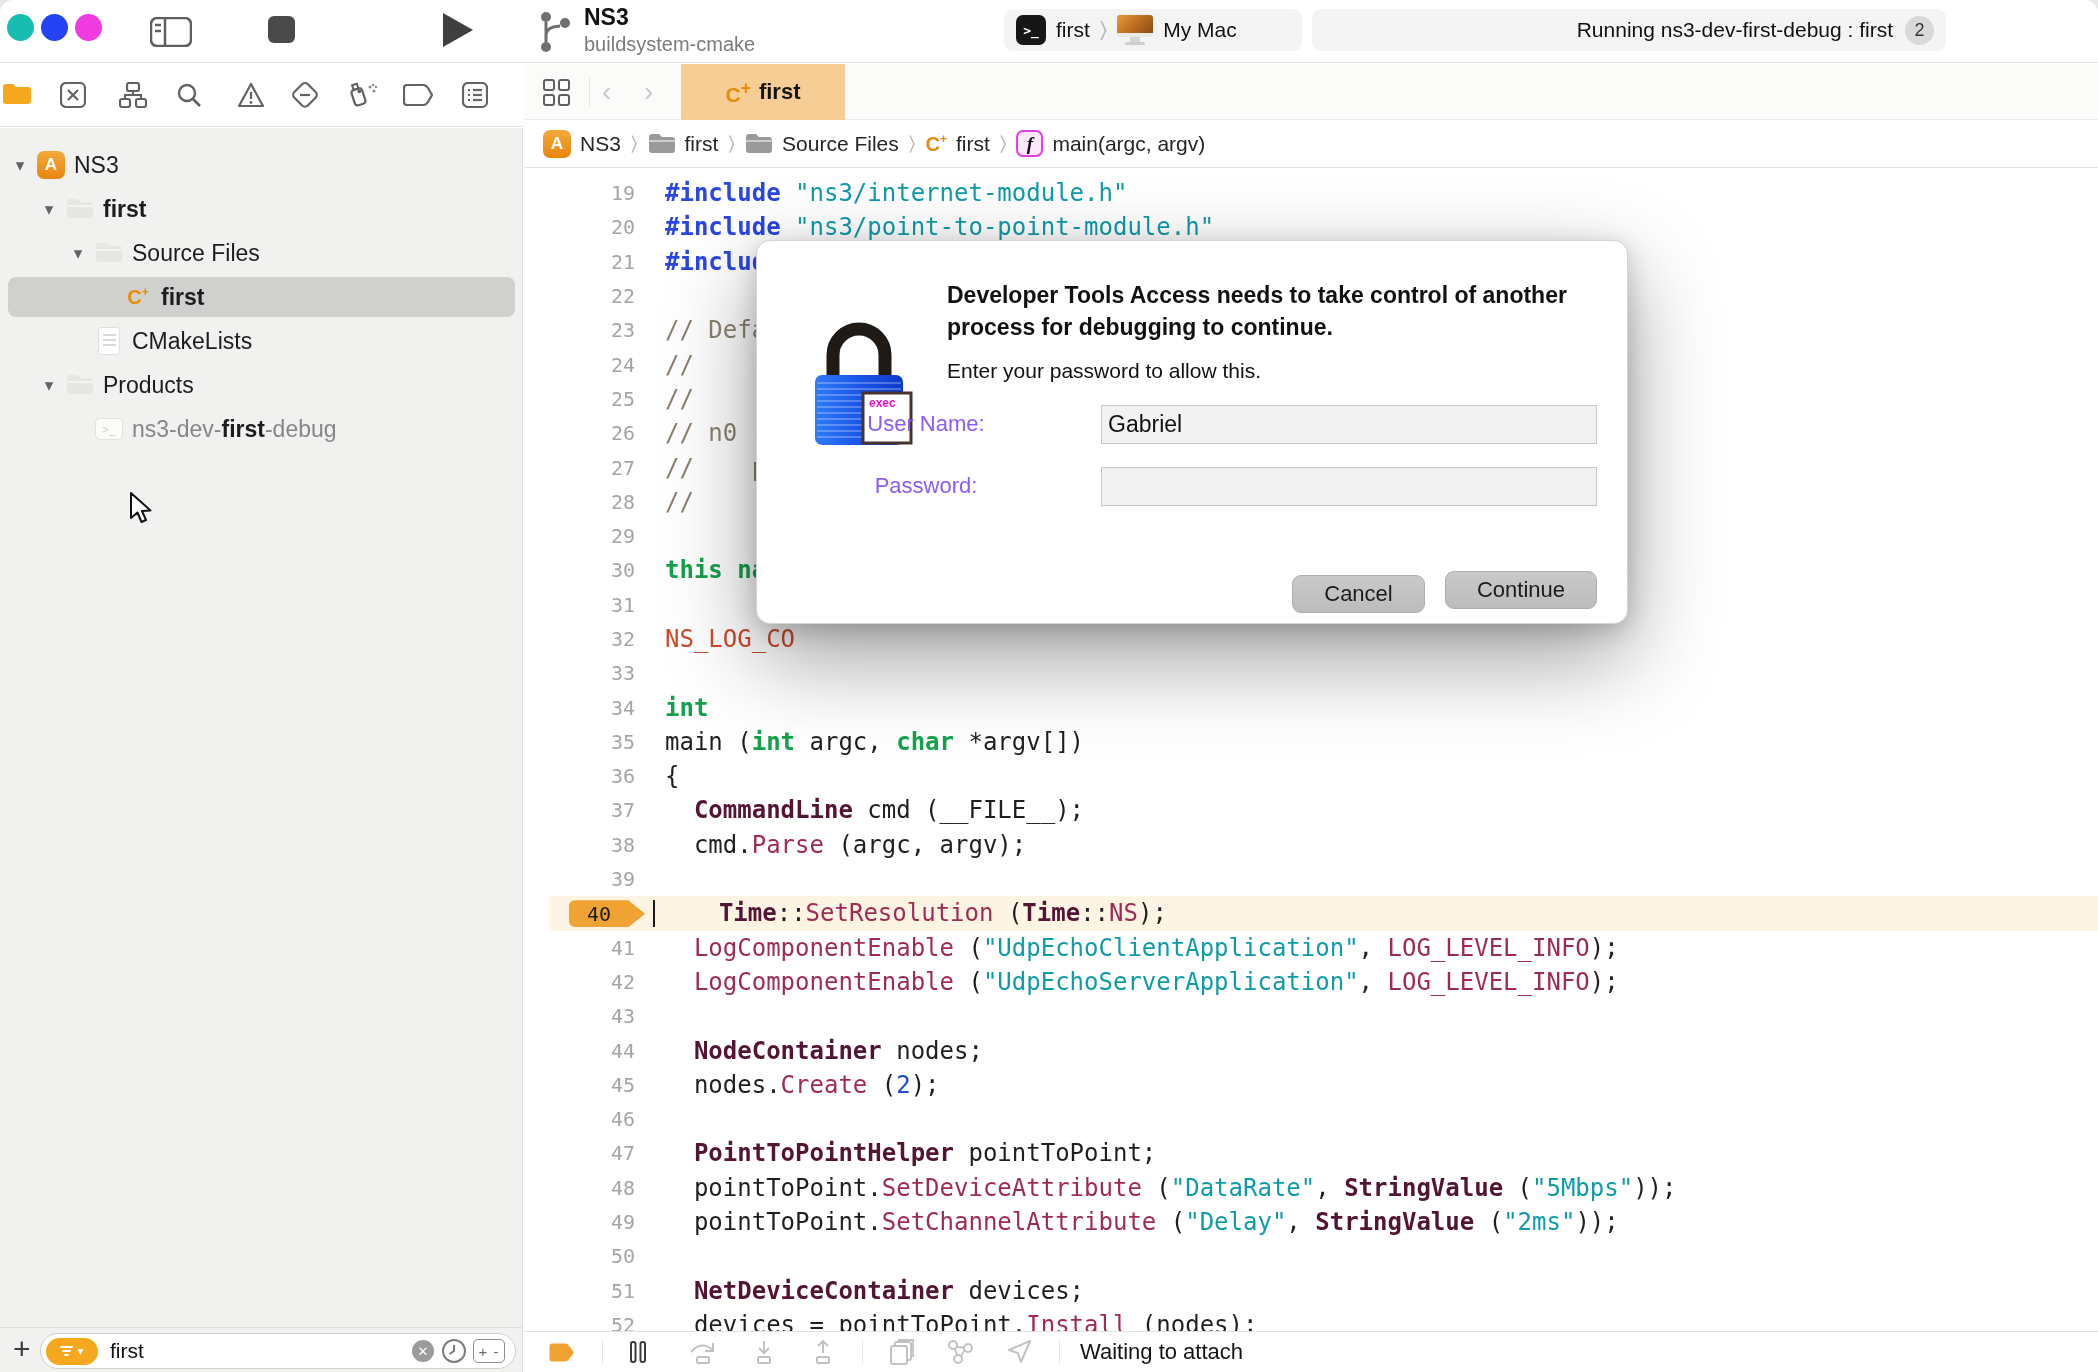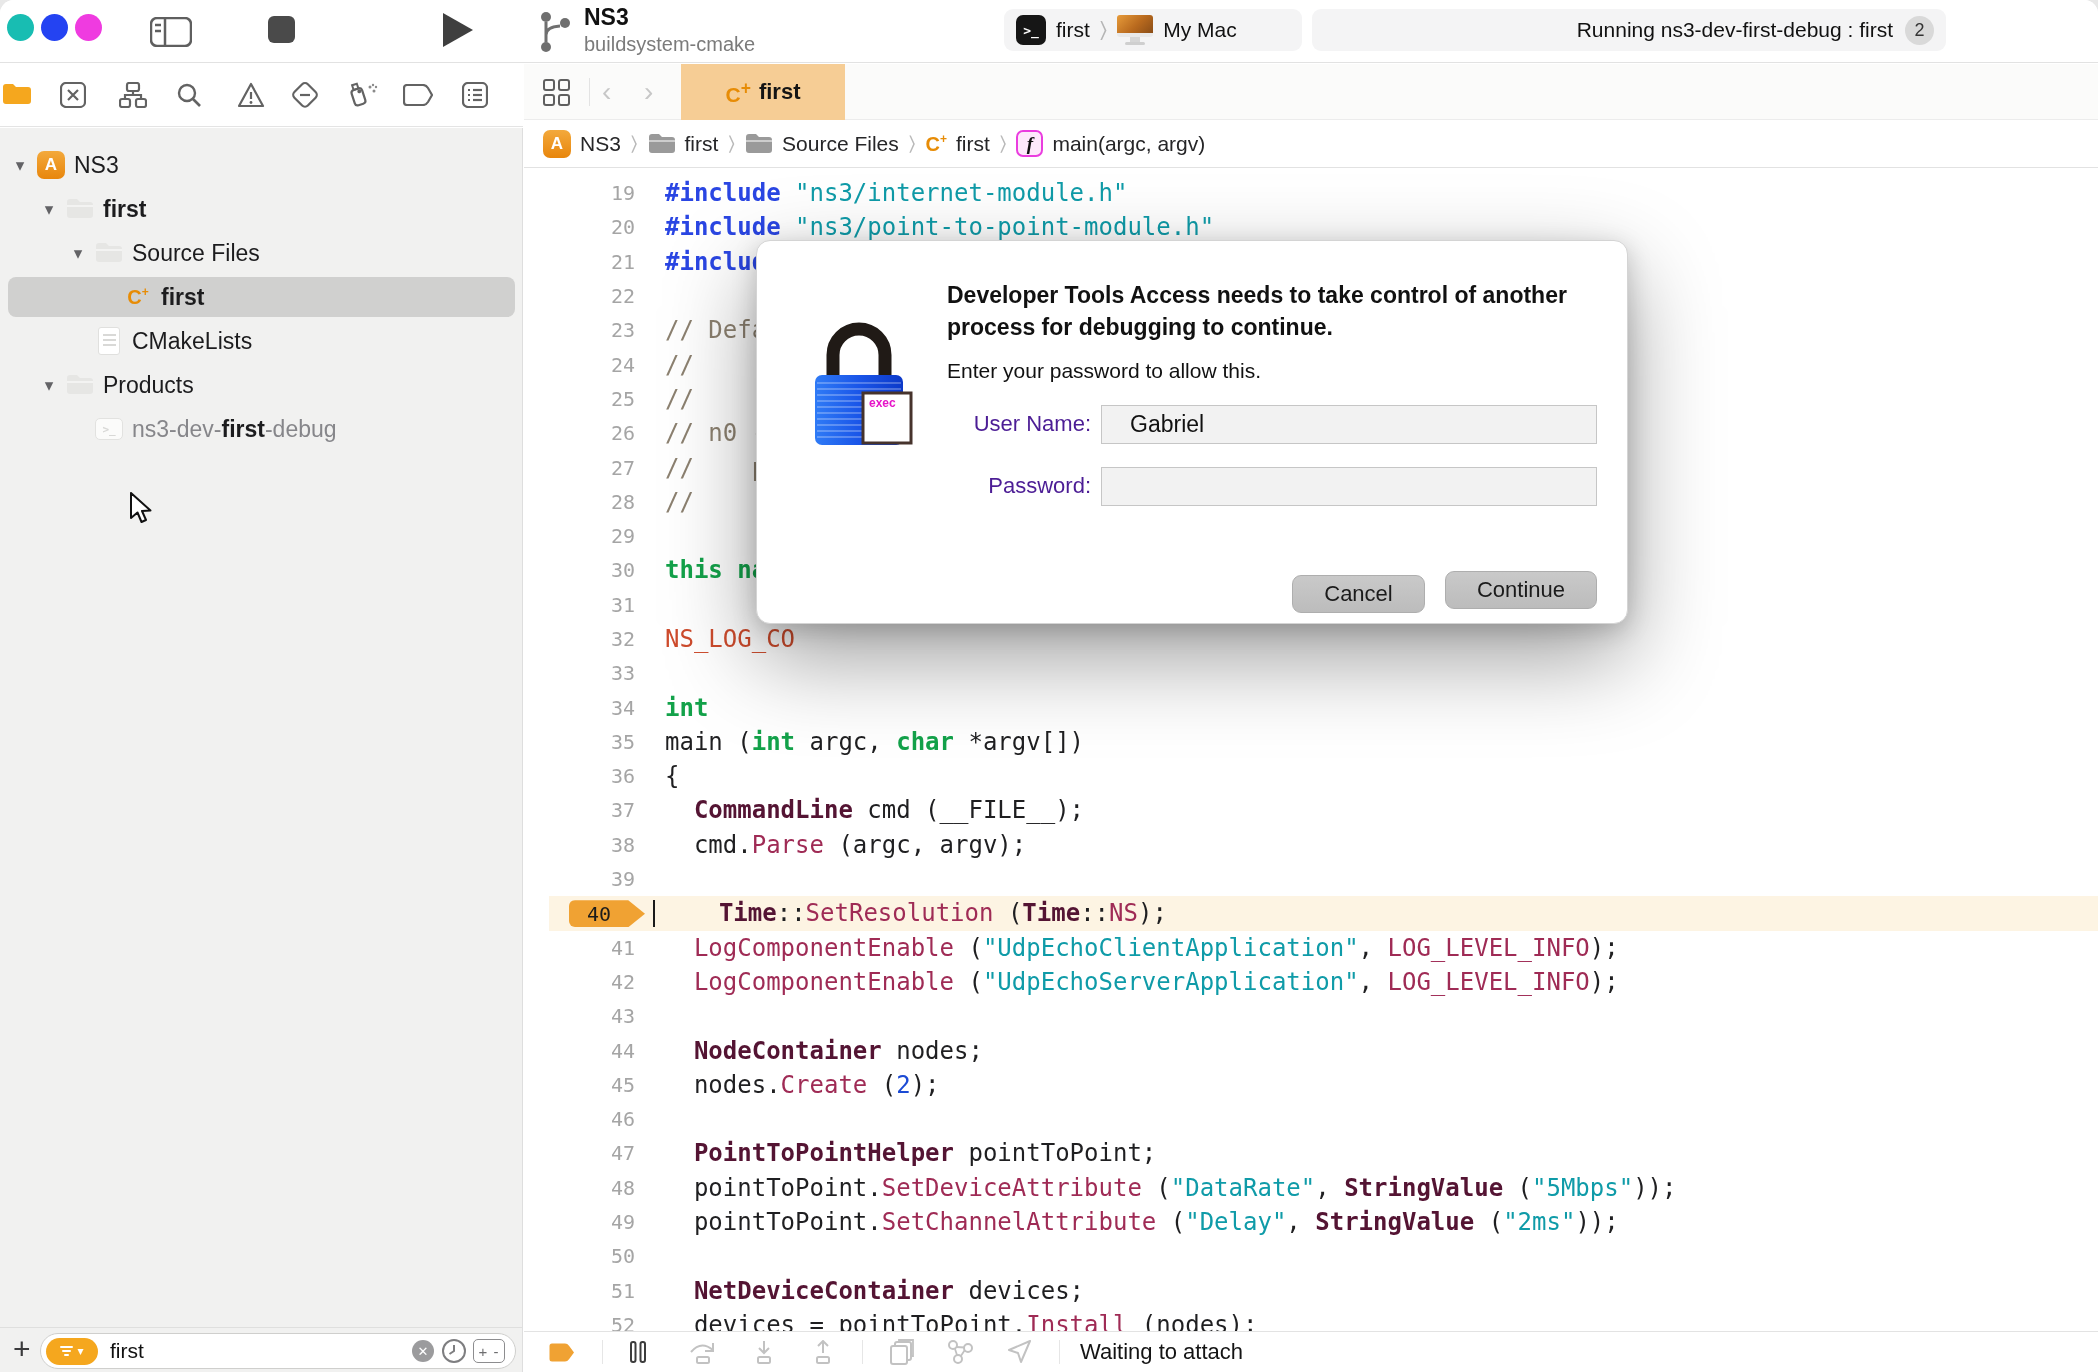--- a/index.html
+++ b/index.html
@@ -134,23 +134,23 @@
   .db-status { font-size:22px; color:#141414; margin-left:6px; }
 
   
   .dialog { position:absolute; left:756px; top:240px; width:872px; height:384px; background:#fff;
             border:1px solid #d4d4d4; border-radius:14px; z-index:10;
             box-shadow:0 34px 90px rgba(0,0,0,.38), 0 6px 24px rgba(0,0,0,.18); }
   .lock { position:absolute; left:46px; top:68px; width:112px; height:142px; }
   .dlg-title { position:absolute; left:190px; top:38px; width:648px; font-size:23px; font-weight:bold;
                color:#111; line-height:32px; }
   .dlg-sub { position:absolute; left:190px; top:118px; font-size:21px; color:#111; }
-  .dlg-label { position:absolute; width:330px; text-align:right; font-size:22px; color:#4c1d95; }
+  .dlg-label { position:absolute; width:330px; text-align:center; font-size:22px; color:#8b5cf6; }
   .dlg-field { position:absolute; left:344px; width:496px; height:39px; background:#f2f2f2;
-               border:1px solid #c6c6c6; display:flex; align-items:center; padding-left:28px;
+               border:1px solid #c6c6c6; display:flex; align-items:center; padding-left:6px;
                font-size:23px; color:#111; }
   .dlg-btn { position:absolute; height:38px; border-radius:9px; background:linear-gradient(#c9c9c9,#bcbcbc);
              border:1px solid #aeaeae; font-size:22px; color:#1b1b1b;
              display:flex; align-items:center; justify-content:center; }
 </style>
 </head>
 <body>
 
 <div id="window">
 

